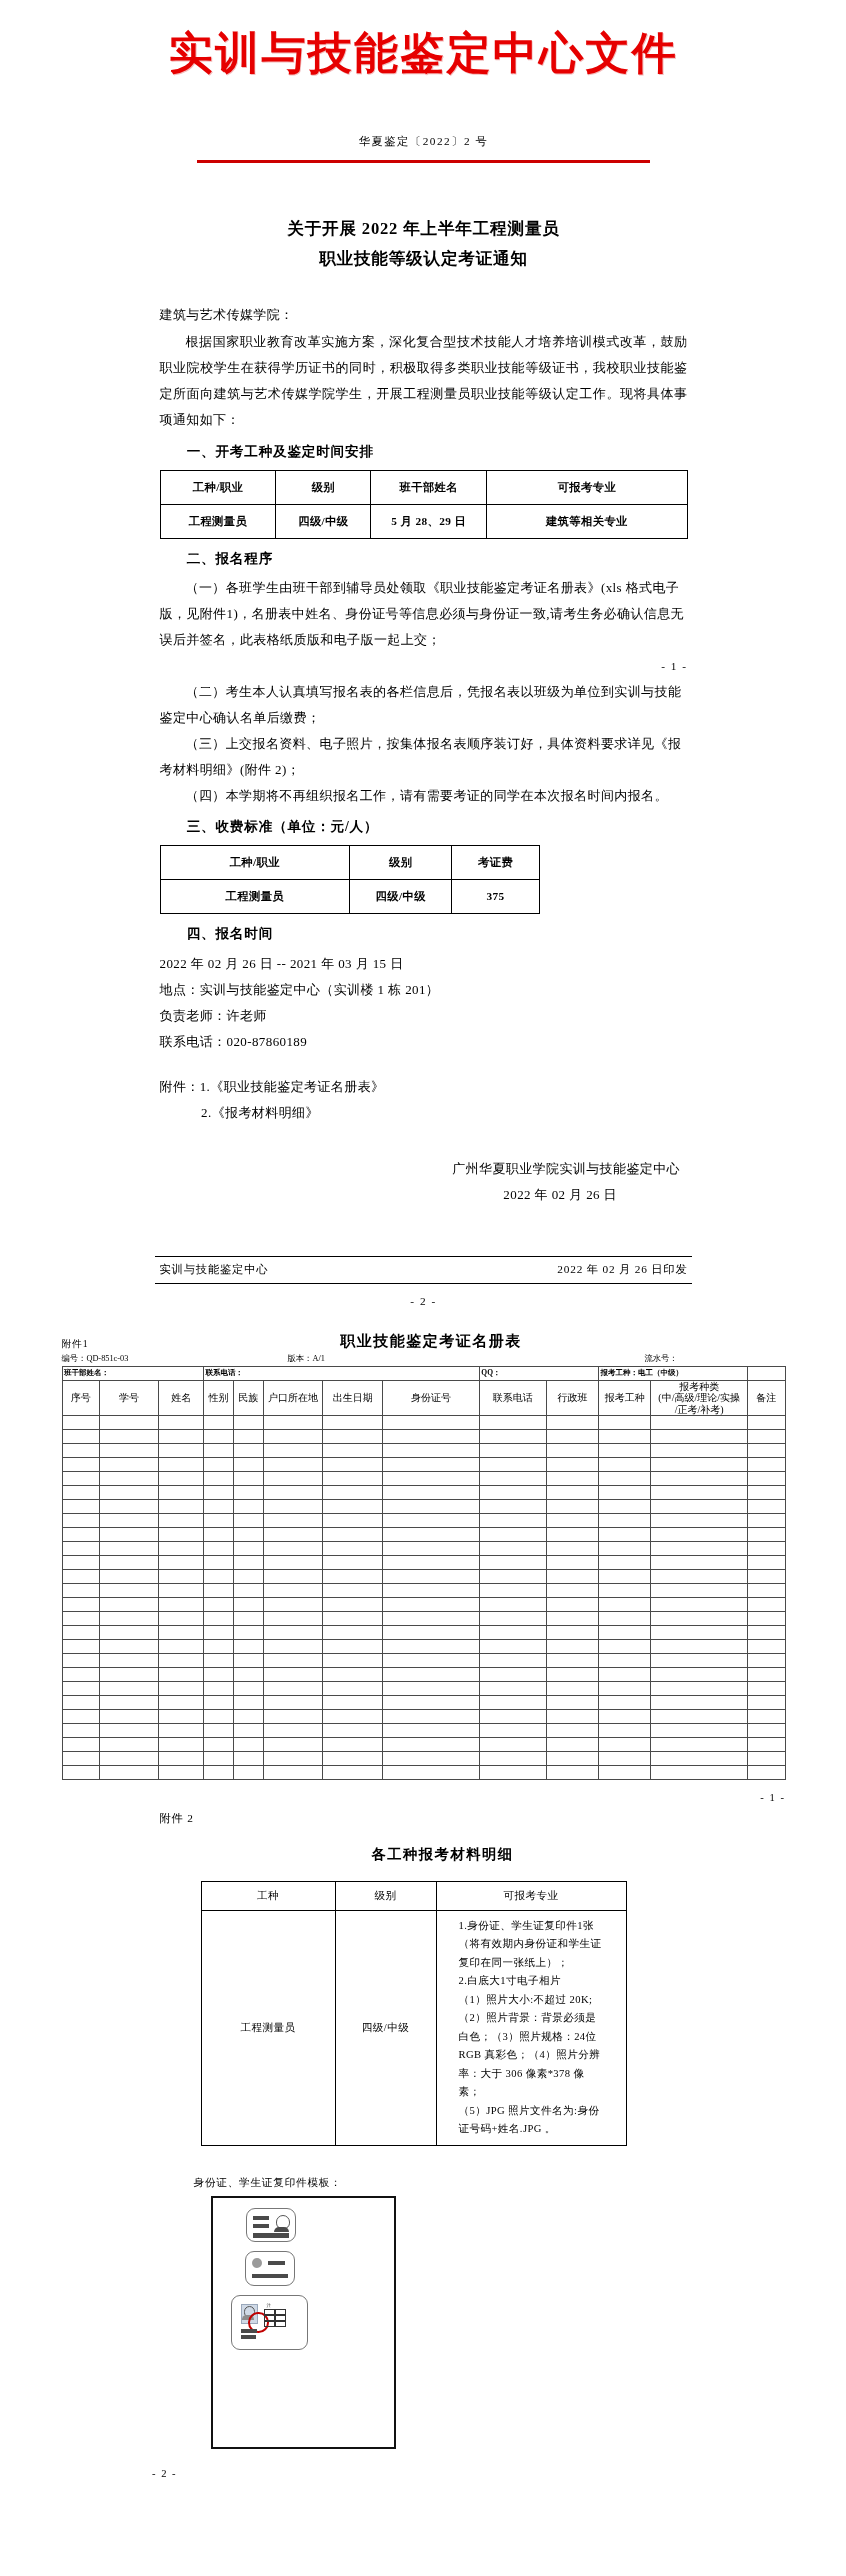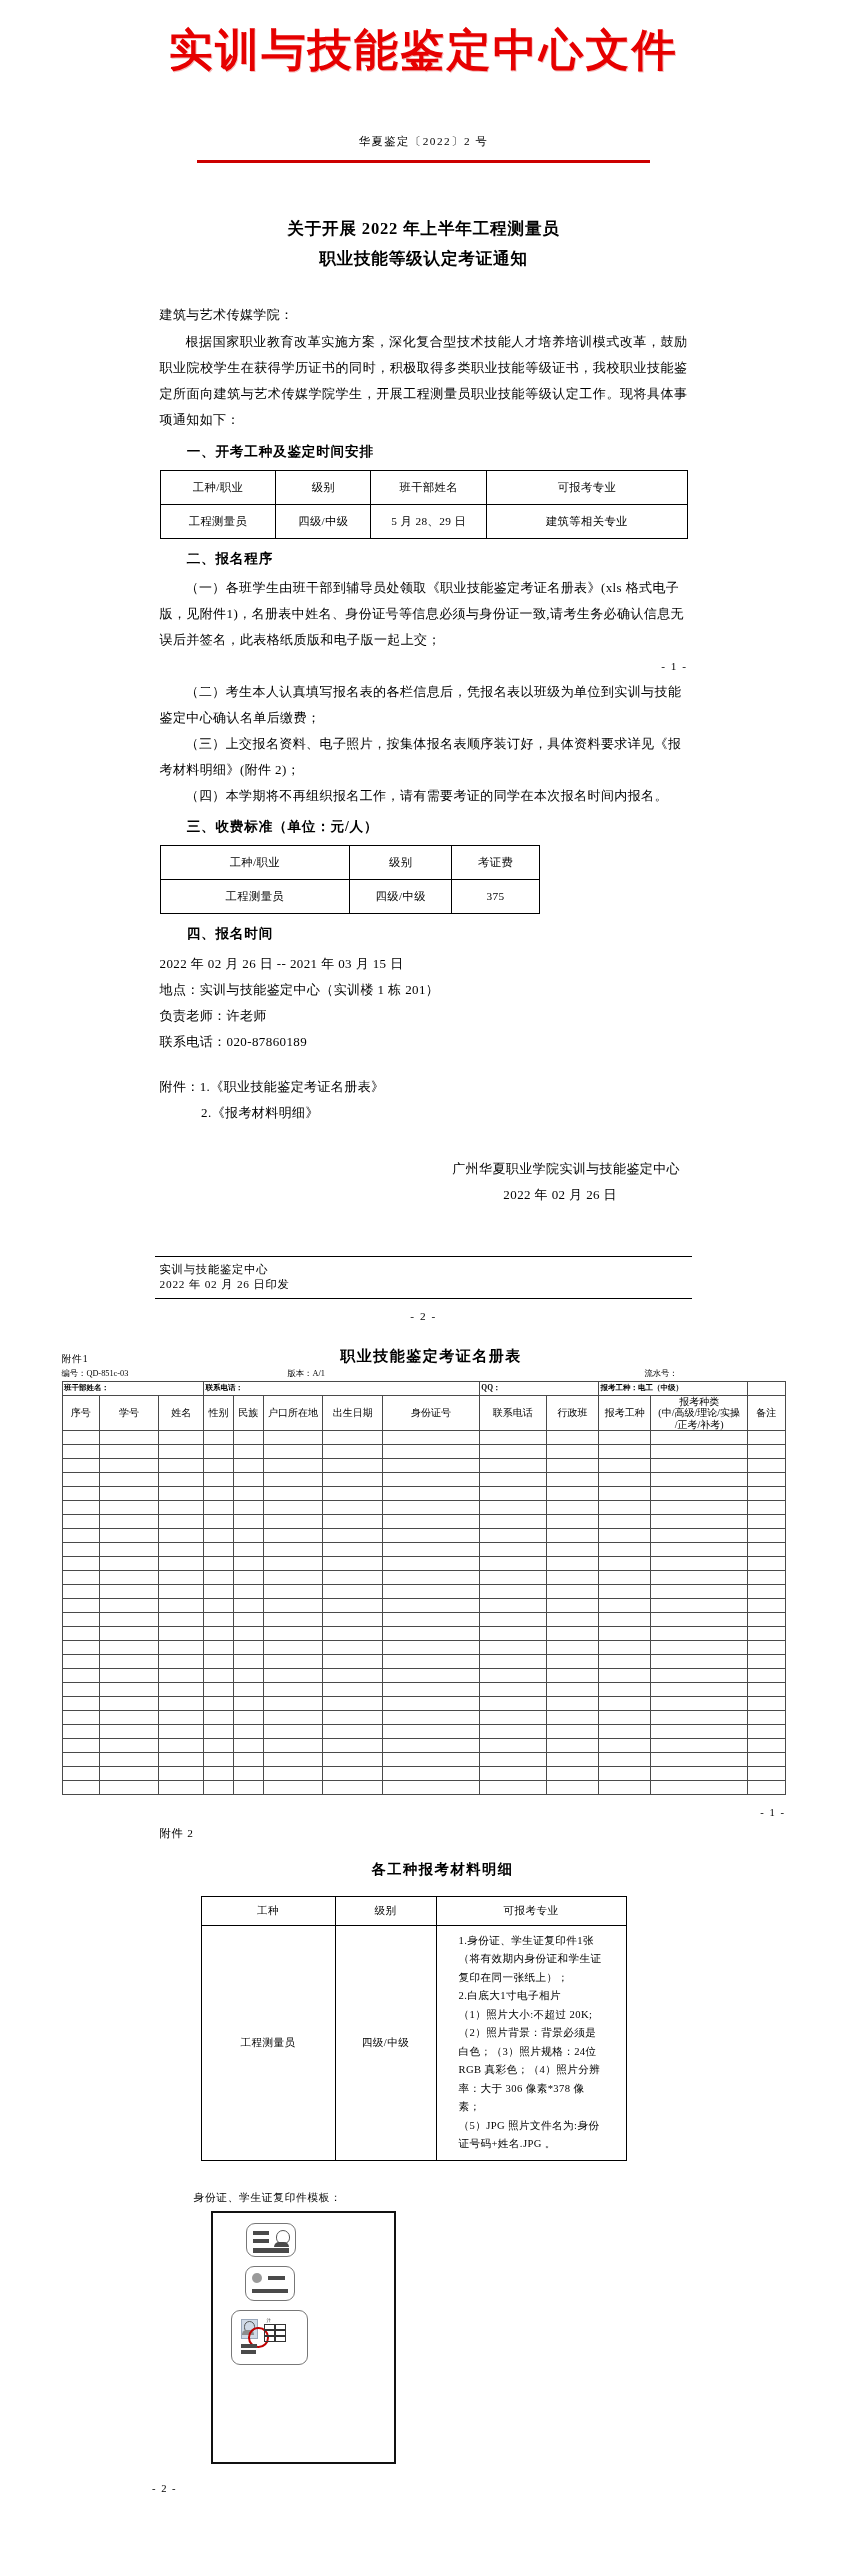--- a/index.html
+++ b/index.html
@@ -11,21 +11,21 @@
   }
   .page{position:relative;width:847px;}
 
   
   .doc-head{
     text-align:center;
     padding-top:26px;
   }
   .doc-head .title-red{
     color:#e60000;
-    font-family:Liberation Mono, monospace;
+    font-family:Liberation Serif, serif;
     font-weight:bold;
     font-size:44px;
     letter-spacing:2.3px;
     line-height:1.25;
     text-shadow:0.8px 0.8px 0 #f2bdbd;
   }
   .doc-number{
     text-align:center;
     font-size:11.3px;
     letter-spacing:1.5px;
@@ -71,21 +71,21 @@
   
   table.box{
     border-collapse:collapse;
     margin:4.5px 0 6px 0;
     font-size:11.3px;
   }
   table.box td,table.box th{
     border:0.8px solid #000;
     text-align:center;
     padding:5.3px 3px;
-    font-weight:normal;
+    font-weight:bold;
     letter-spacing:0.4px;
   }
   .tbl-schedule{width:100%;}
   .tbl-schedule td:nth-child(1){width:22%;}
   .tbl-schedule td:nth-child(2){width:18%;}
   .tbl-schedule td:nth-child(3){width:22%;}
   .tbl-fee{width:72%;margin-left:53px;}
   .tbl-fee td:nth-child(1){width:50%;}
   .tbl-fee td:nth-child(2){width:27%;}
 
@@ -109,21 +109,20 @@
   .issue-bar{
     width:528px;
     margin:48px auto 0 auto;
     border-top:1.2px solid #000;
     border-bottom:1.2px solid #000;
     display:flex;
     justify-content:space-between;
     font-size:11.3px;
     padding:5.3px 4.5px;
     letter-spacing:0.8px;
-    flex-direction:column;
   }
 
   
   .att1{
     width:724px;
     margin:19.6px auto 0 auto;
     position:relative;
   }
   .att1-toprow{
     display:flex;

